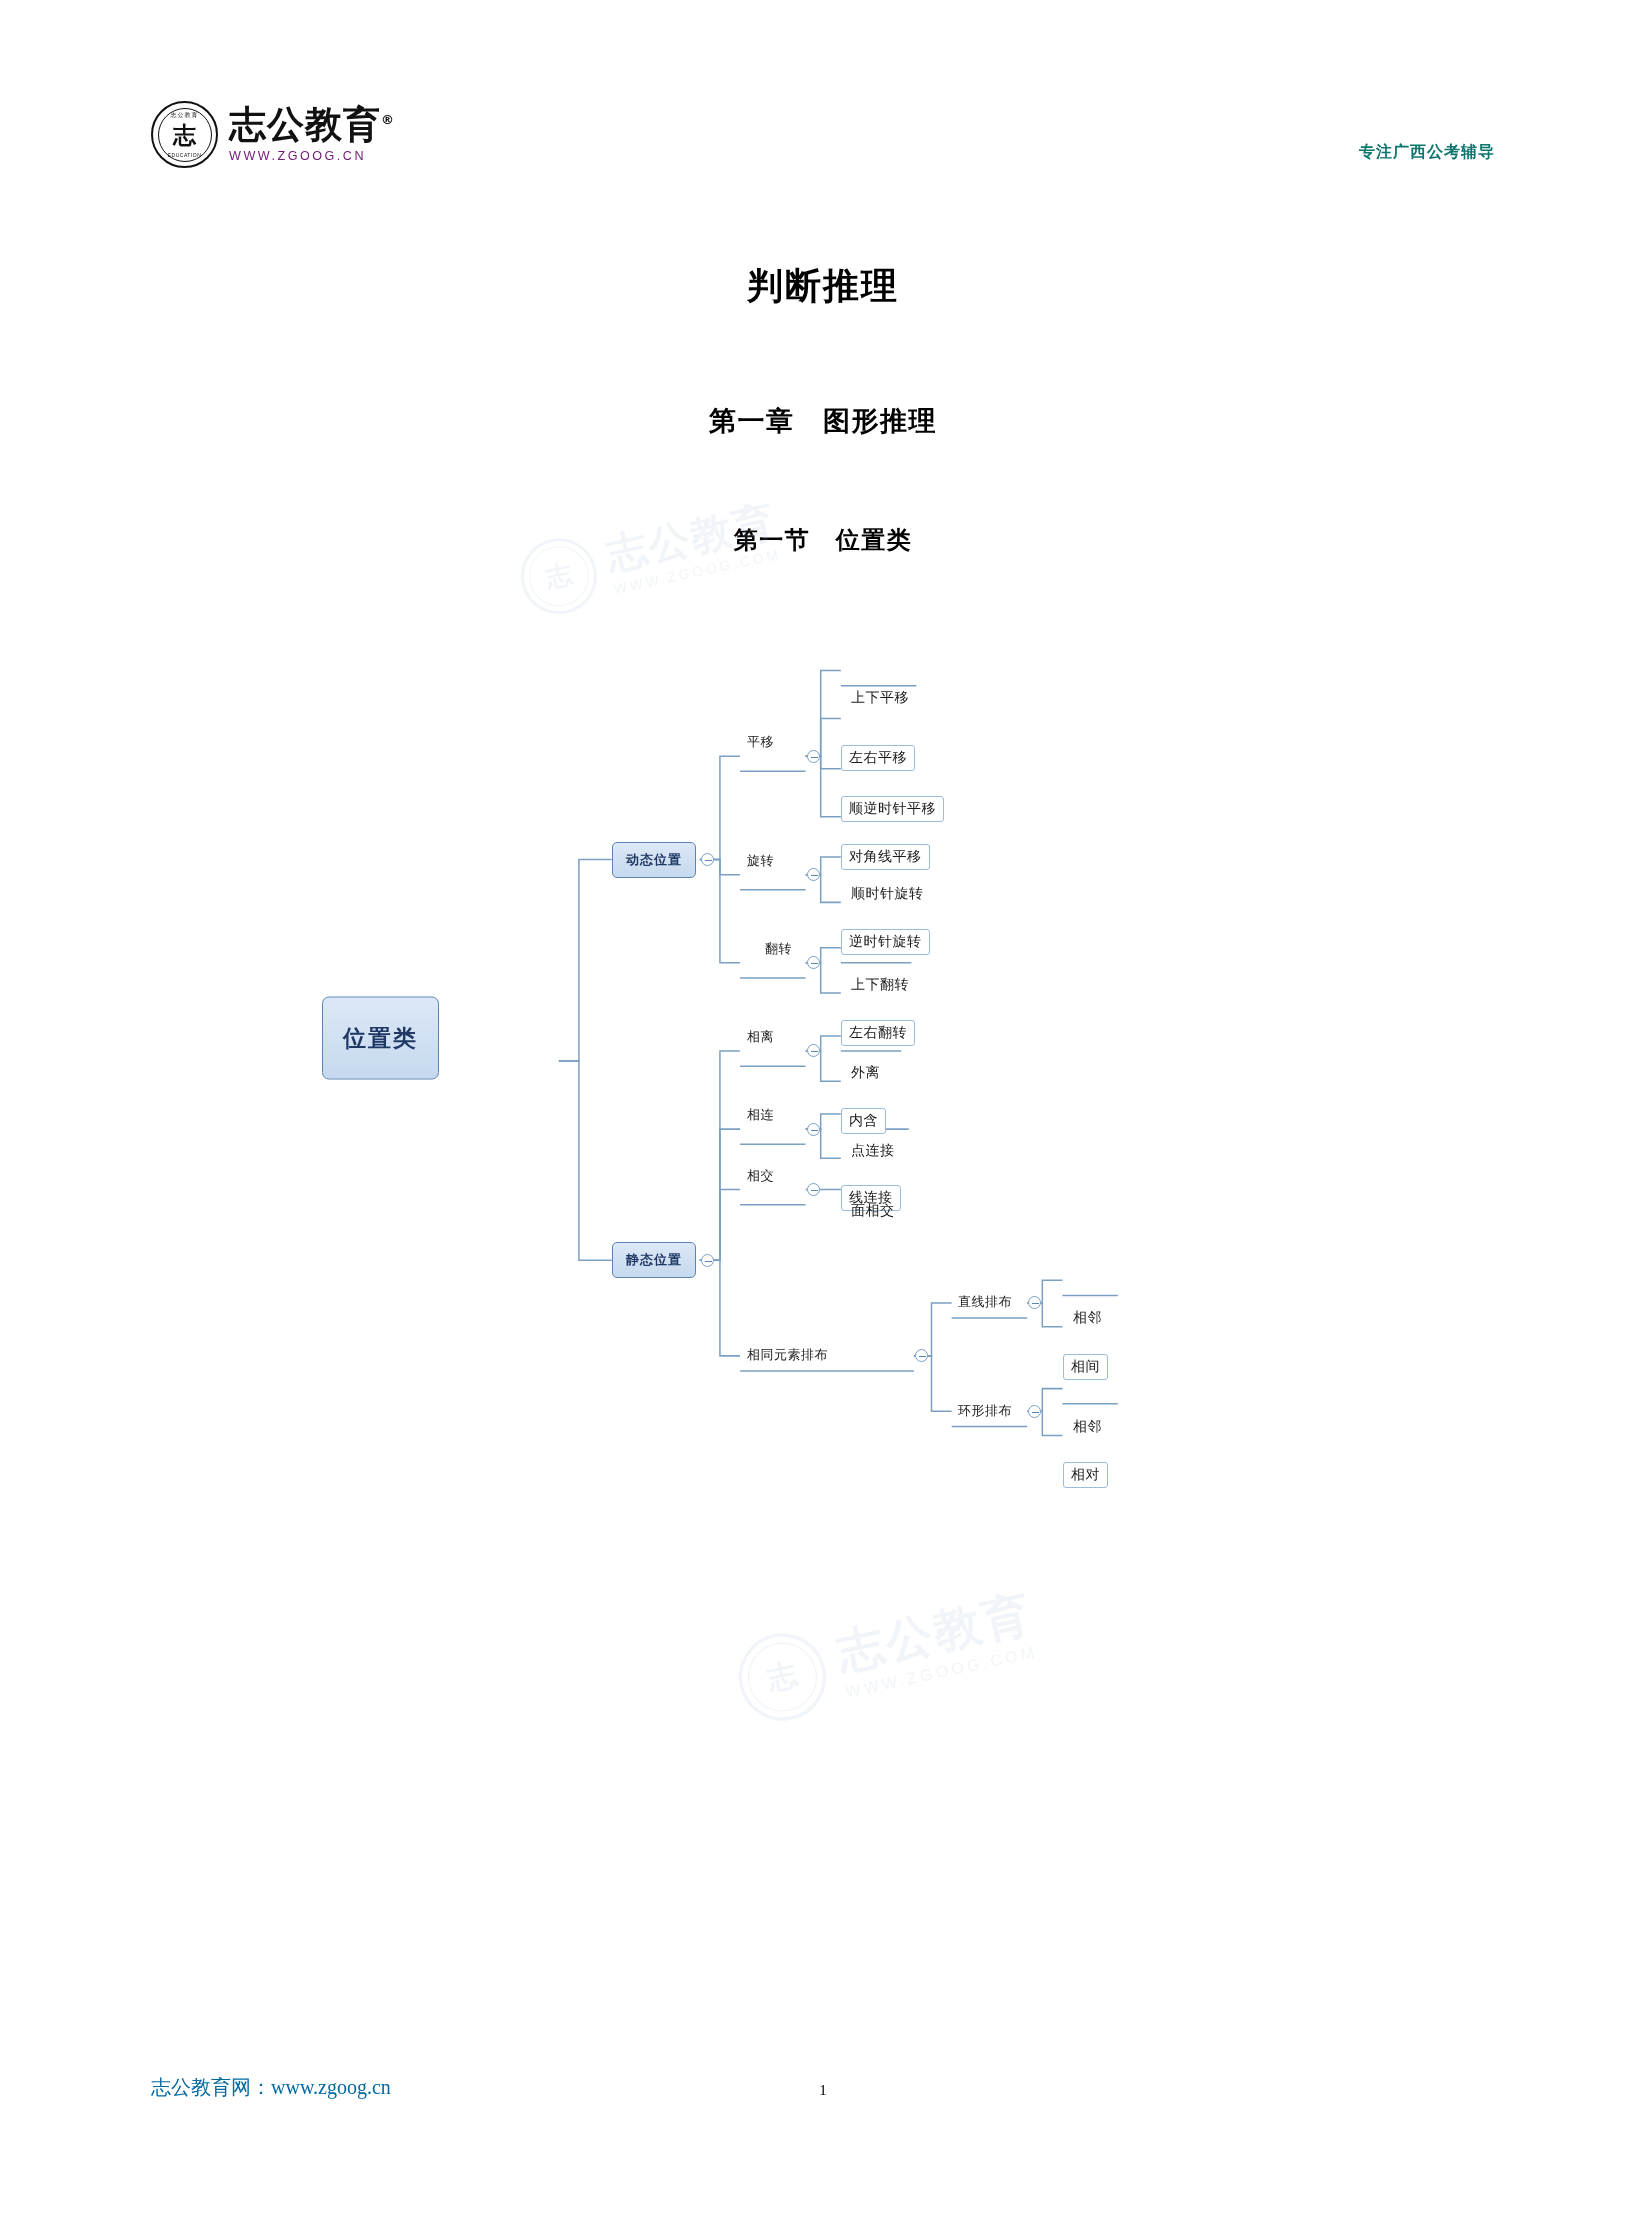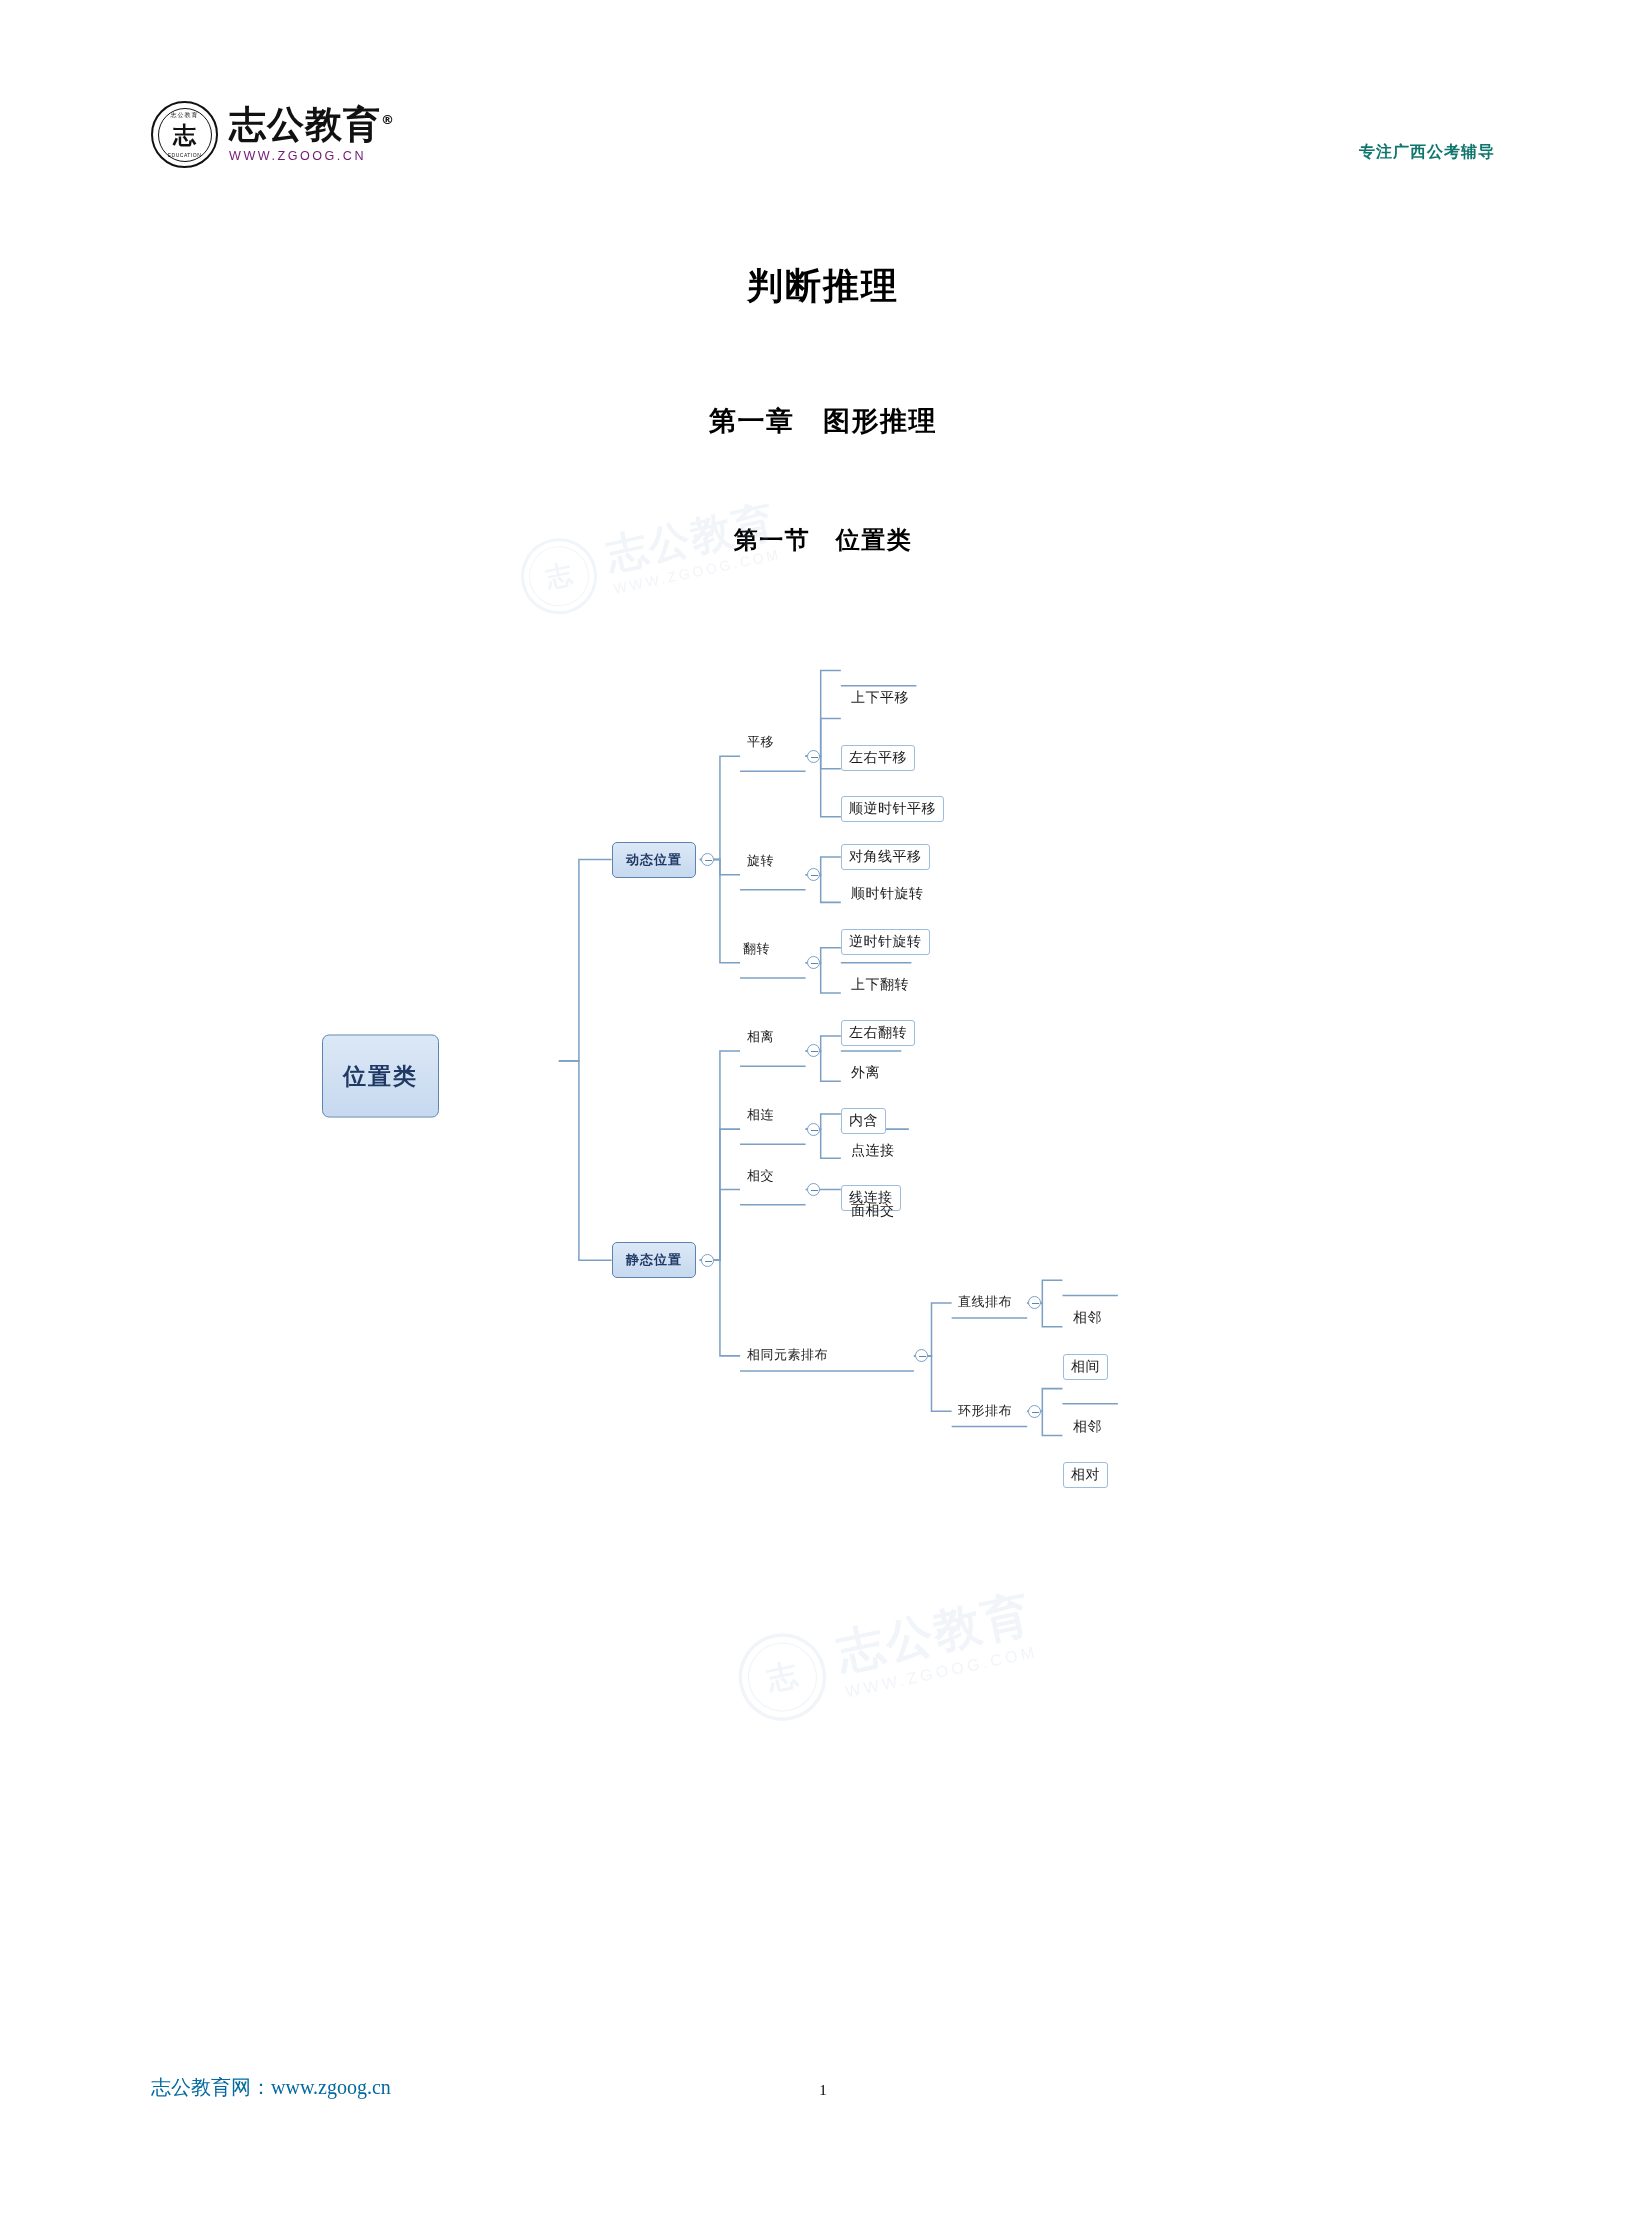--- a/index.html
+++ b/index.html
@@ -218,21 +218,20 @@
   .node-root {
     background: linear-gradient(180deg,#dce8f6 0%, #c6d9ef 100%);
     border: 1.5px solid #5b84b1;
     border-radius: 7px;
     font-size: 23px;
     font-weight: bold;
     color: #1f3864;
     letter-spacing: 2px;
     padding: 25px 20px;
     text-align: center;
-    margin-top: 38px;
   }
   
   .node-l1 {
     background: linear-gradient(180deg,#dce8f6 0%, #c6d9ef 100%);
     border: 1px solid #5b84b1;
     border-radius: 5px;
     font-size: 13px;
     font-weight: bold;
     color: #1f3864;
     letter-spacing: 1px;
@@ -421,21 +420,21 @@
   <div class="node node-l2" style="left:422px; top:160px; transform:translateY(-100%);">
     <span>平移</span>
   </div>
   <div class="collapse" style="left:485px; top:155px;"></div>
 
   <div class="node node-l2" style="left:422px; top:279px; transform:translateY(-100%);">
     <span>旋转</span>
   </div>
   <div class="collapse" style="left:485px; top:273px;"></div>
 
-  <div class="node node-l2" style="left:418px; top:367px; transform:translateY(-100%);">
+  <div class="node node-l2" style="left:440px; top:367px; transform:translateY(-100%);">
     <span>翻转</span>
   </div>
   <div class="collapse" style="left:485px; top:361px;"></div>
 
   <div class="node node-l3" style="left:522px; top:75px; transform:translateY(-100%);">
     <span>上下平移</span>
   </div>
   <div class="node node-l3 boxed" style="left:519px; top:123px; transform:translateY(-50%);">
     <span>左右平移</span>
   </div>

